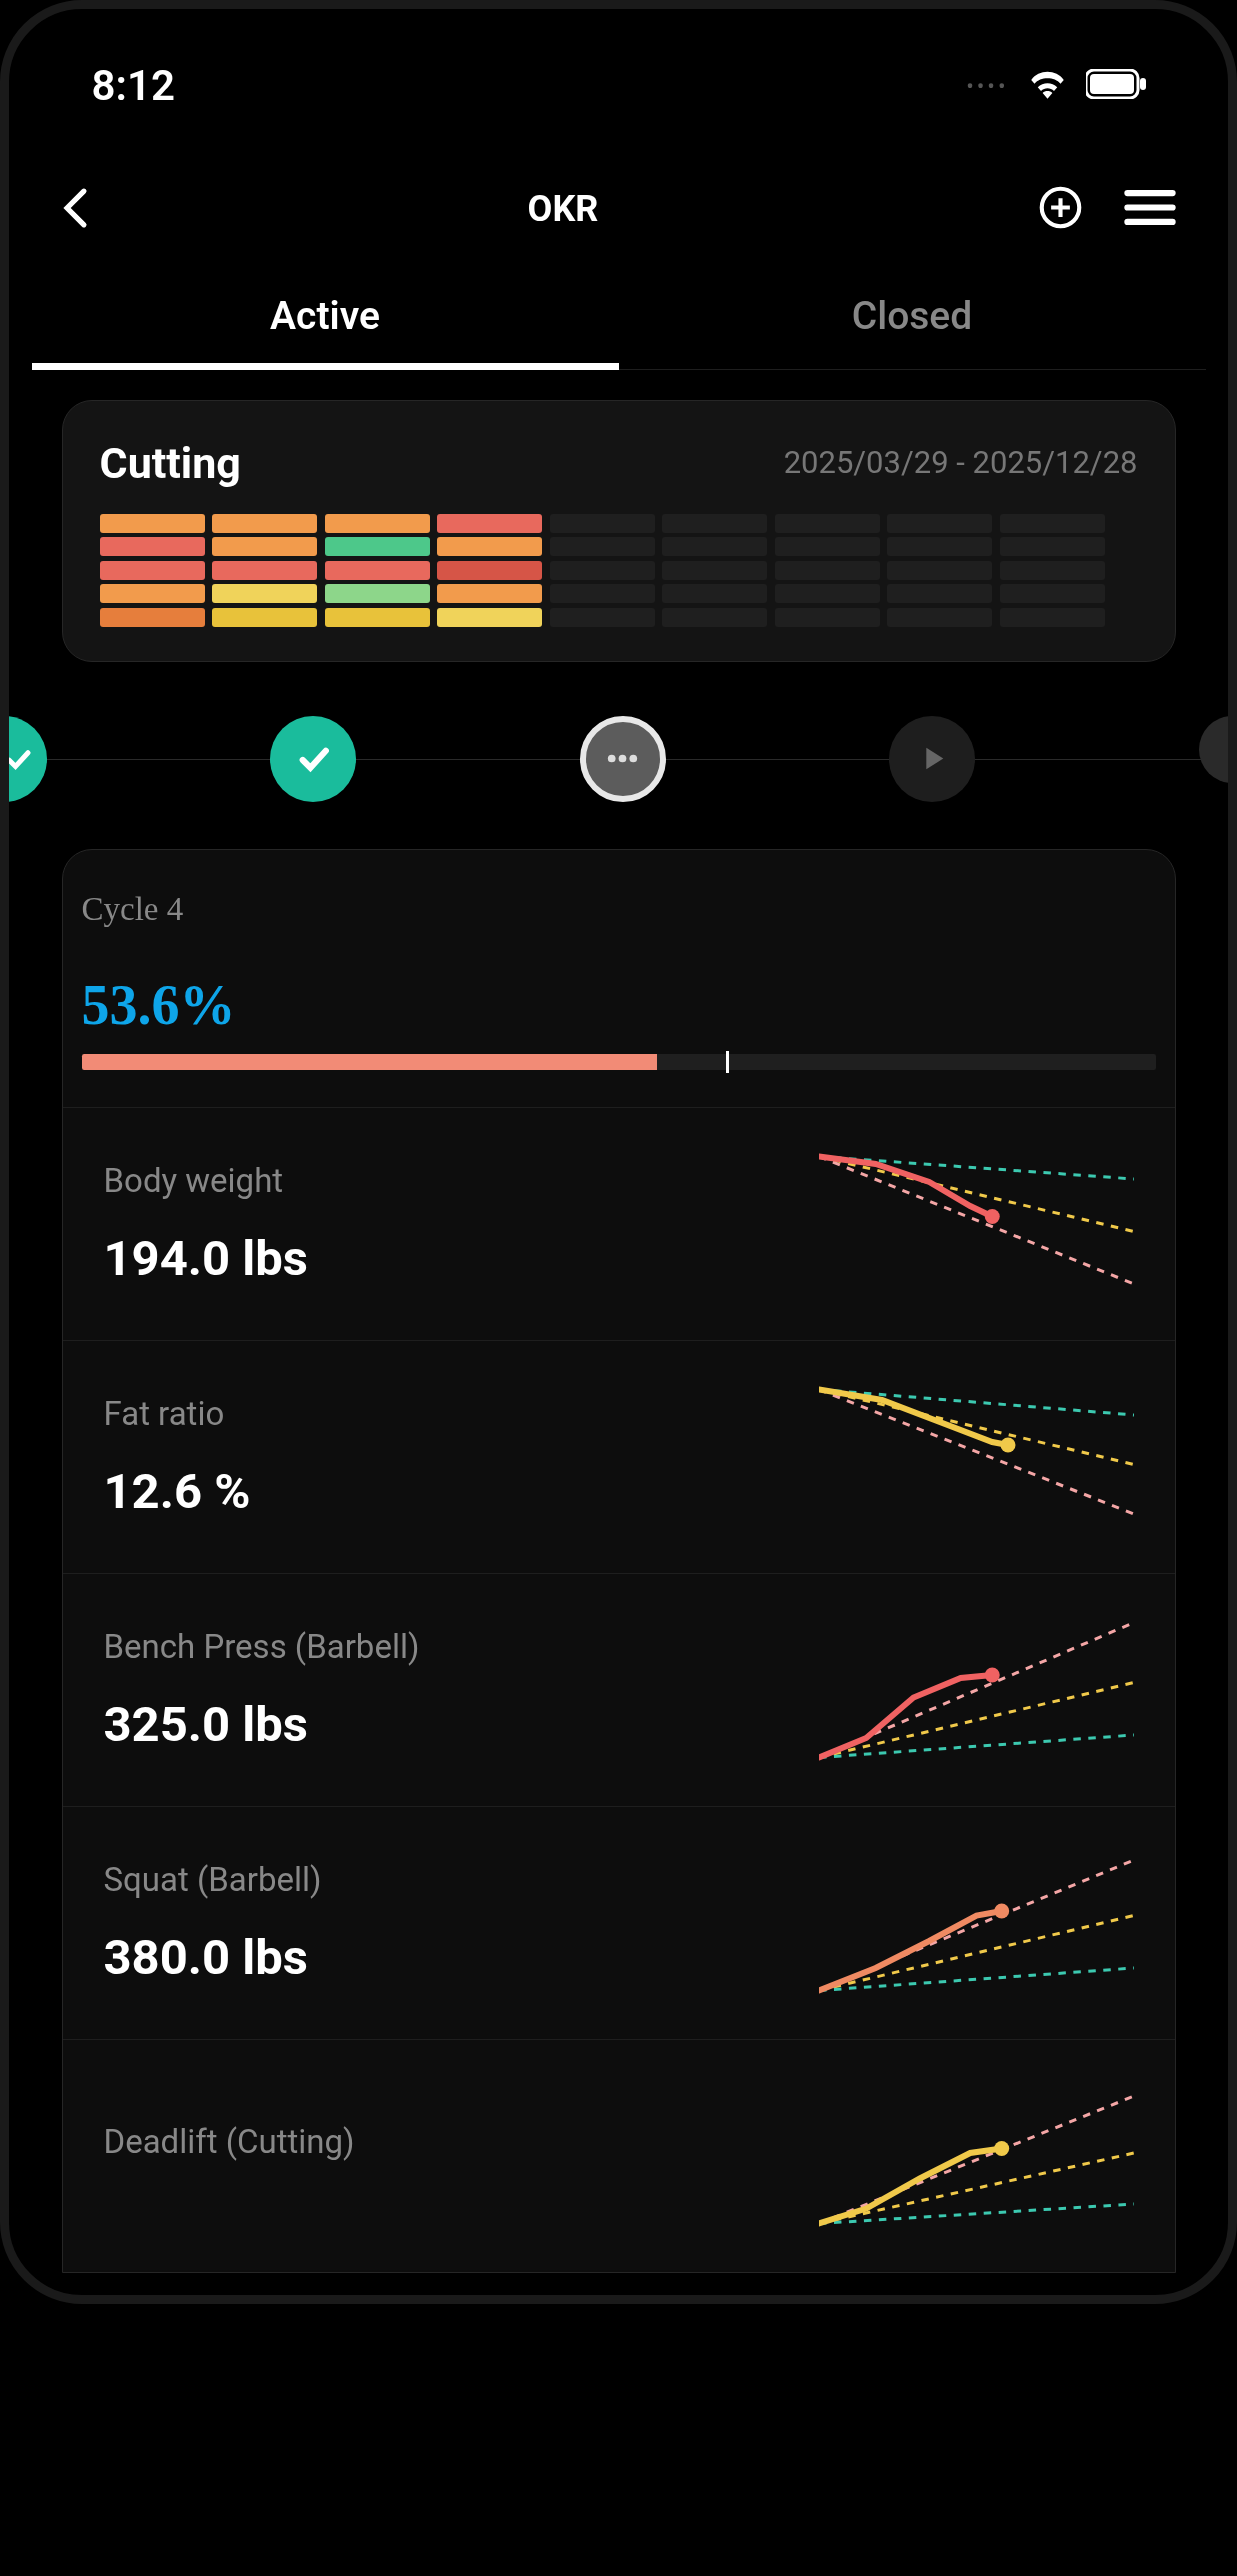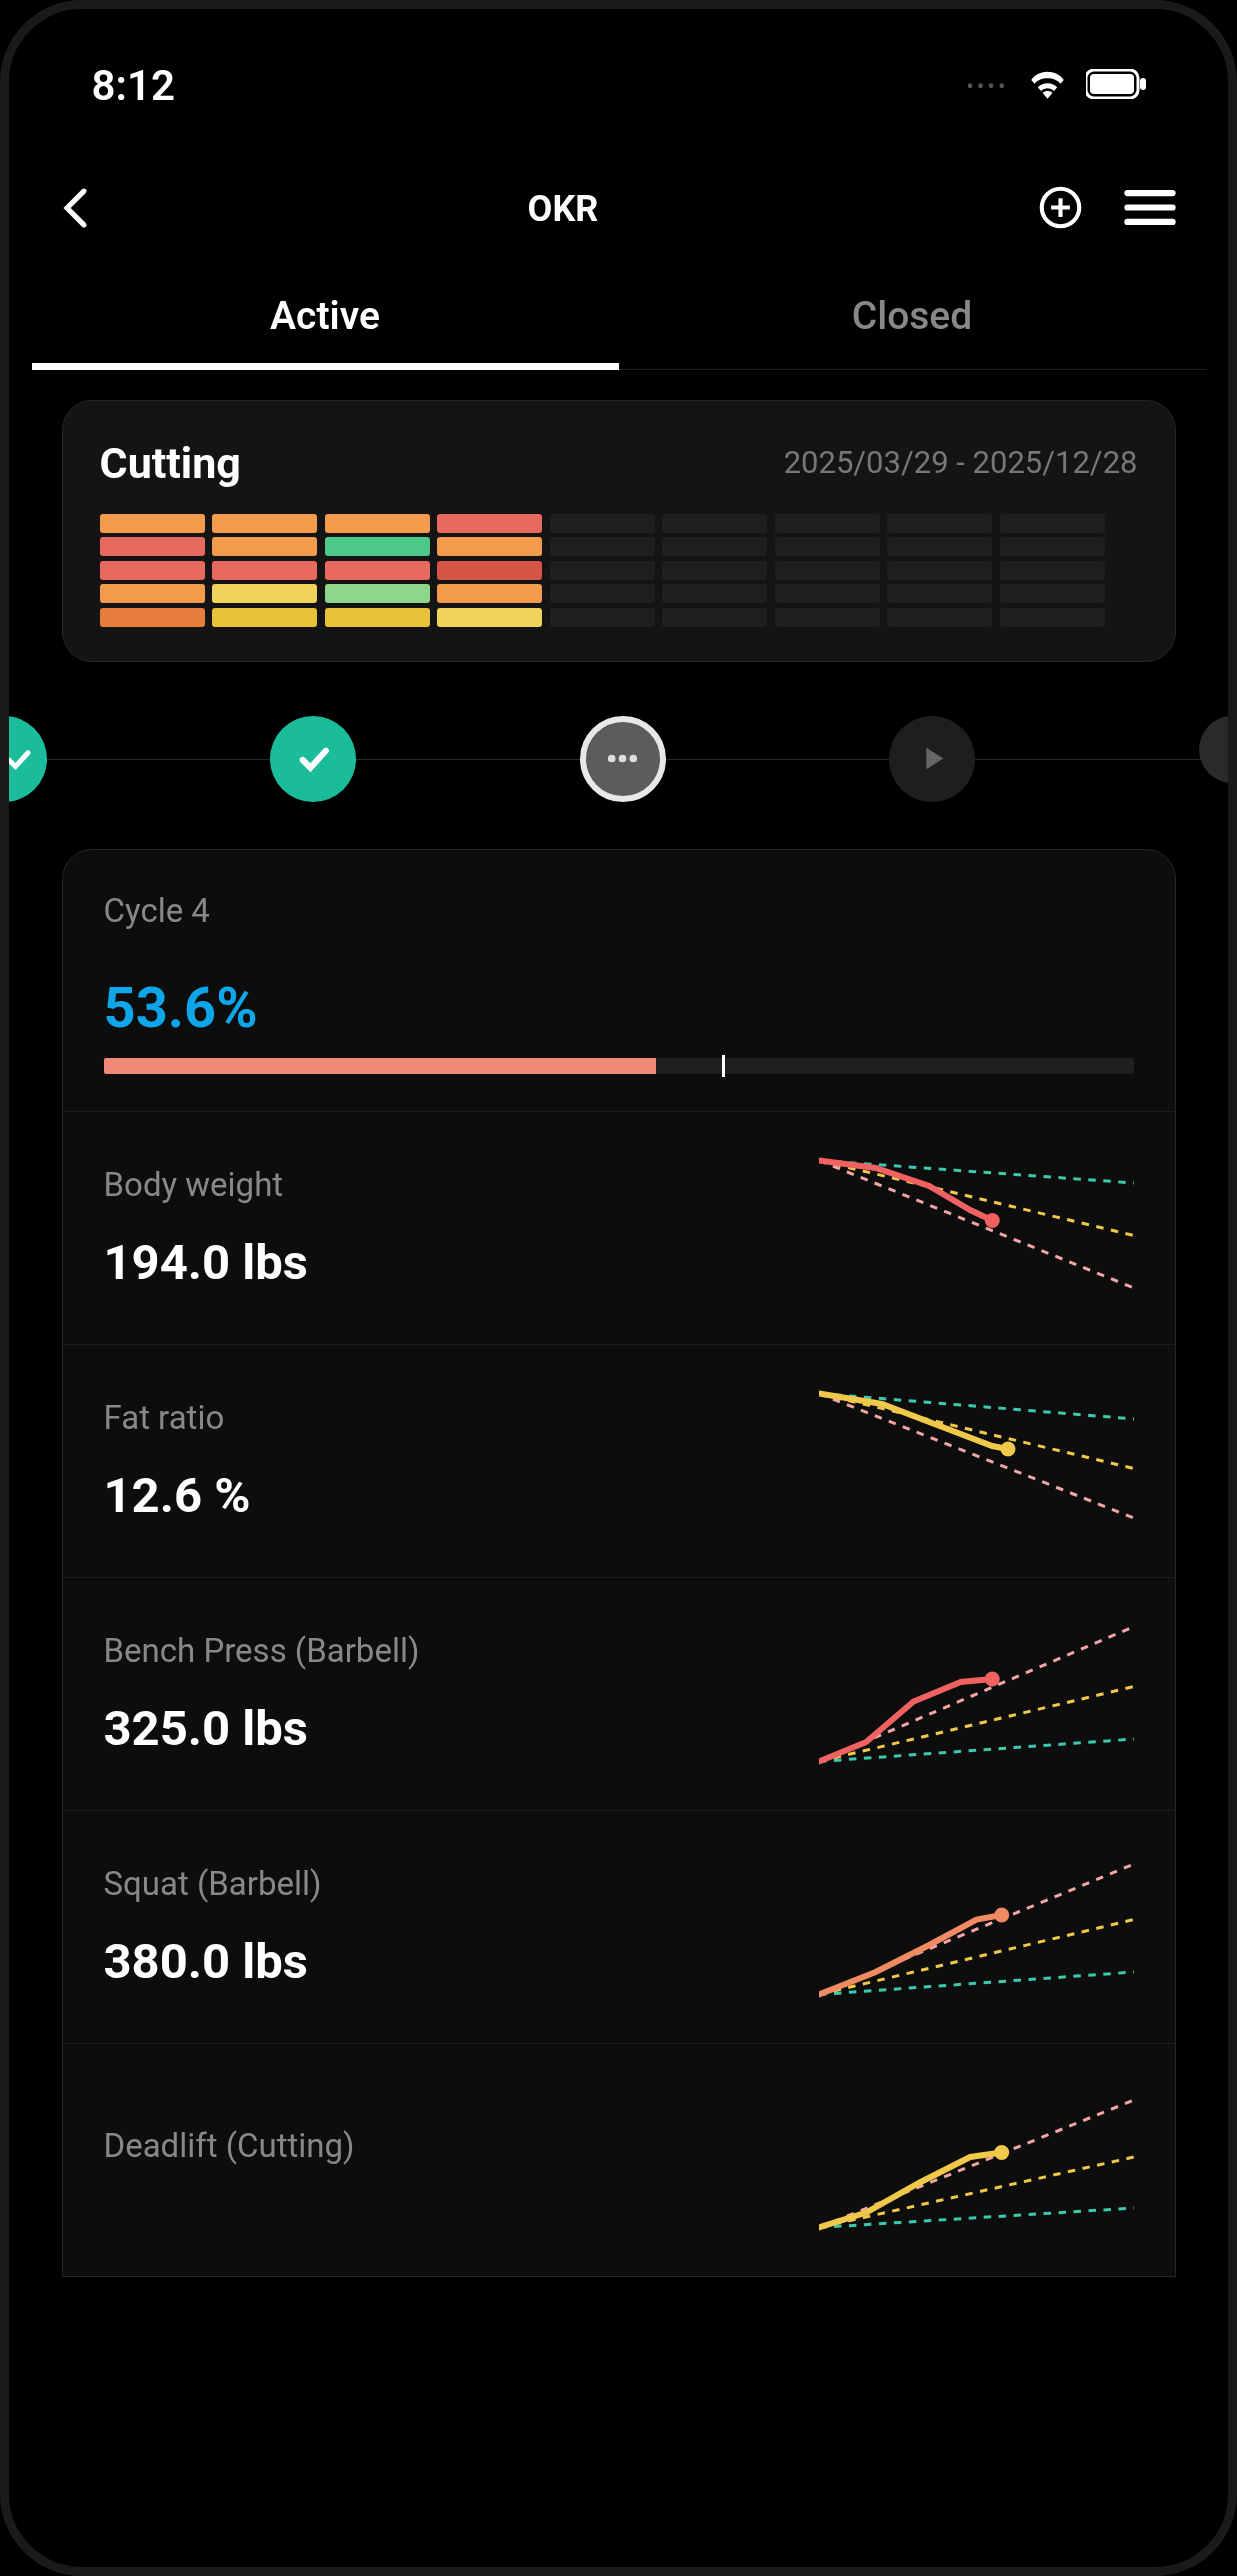--- a/index.html
+++ b/index.html
@@ -7,21 +7,21 @@
     background: #000;
     font-family: -apple-system, BlinkMacSystemFont, "Segoe UI", Roboto, sans-serif;
     width: 1237px;
     height: 2576px;
     display: flex;
     justify-content: center;
     align-items: flex-start;
   }
   .phone-frame {
     width: 1237px;
-    height: 2576px;
+    height: 2304px;
     background: #000;
     border: 9px solid #1a1a1a;
     border-radius: 82px;
     overflow: hidden;
     position: relative;
     padding: 15px 0;
   }
   .screen {
     width: 100%;
     height: 100%;
@@ -208,25 +208,26 @@
   .node svg { width: 37px; height: 37px; }
 
   
   .cycle-card {
     background: #0d0d0d;
     border: 1.5px solid #262626;
     border-radius: 30px 30px 0 0;
     margin: 0 30px;
   }
   .cycle-header {
-    padding: 41px 41px 37px;
+    padding: 41px 19px 37px;
     border-bottom: 1.5px solid #1e1e1e;
     display: flex;
     justify-content: space-between;
     align-items: flex-start;
+    font-family: Liberation Serif, serif;
   }
   .cycle-info {
     flex: 1;
   }
   .cycle-label {
     font-size: 33px;
     color: #888;
     margin-bottom: 45px;
   }
   .cycle-percent {

